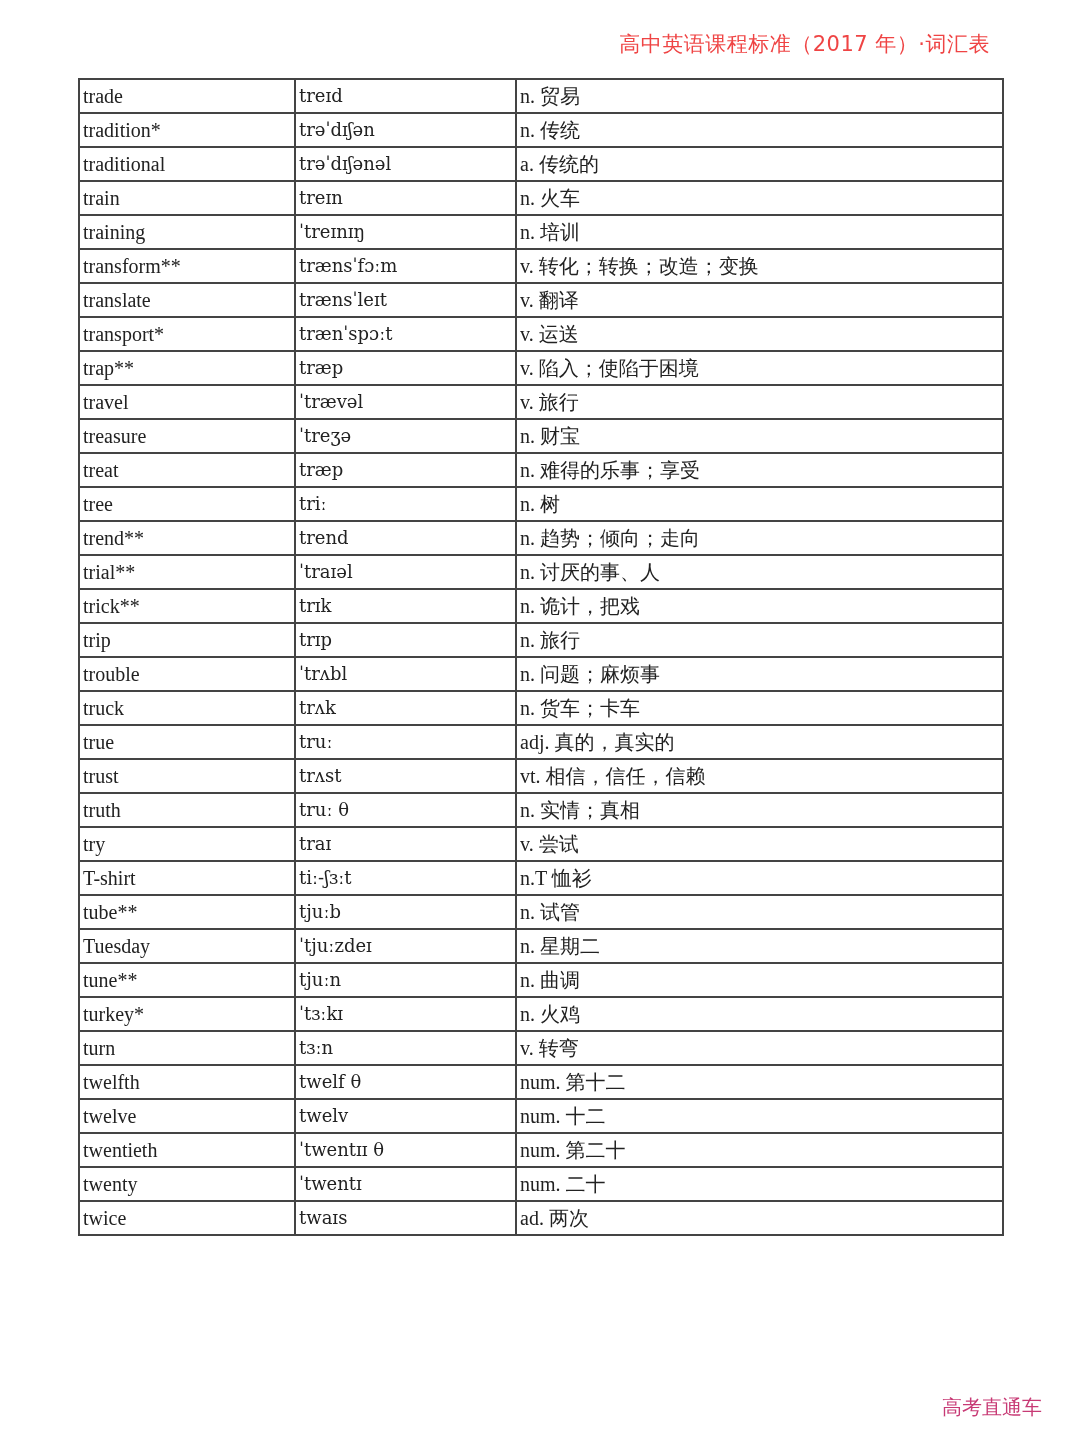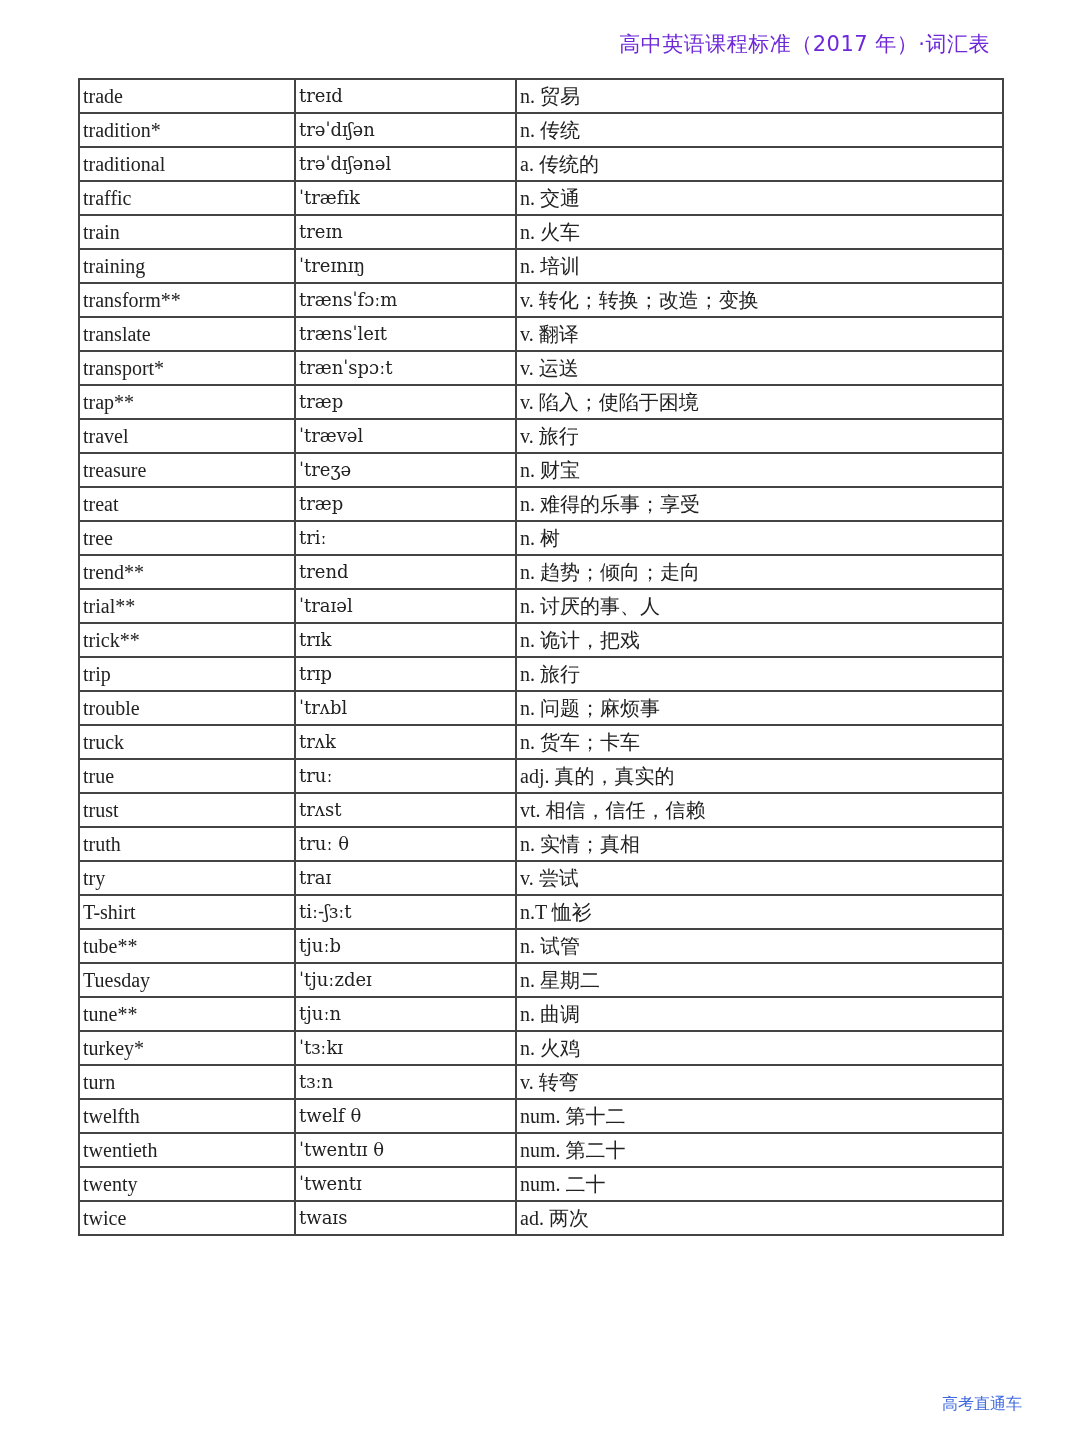--- a/index.html
+++ b/index.html
@@ -1,38 +1,38 @@
 <!DOCTYPE html>
 <html><head>
   <meta charset="utf-8">
   <style>
     html, body { margin: 0; padding: 0; background: #ffffff; }
     body { width: 1080px; height: 1447px; position: relative; overflow: hidden; }
     .header {
       position: absolute; top: 30px; right: 90px;
-      font-family: "DejaVu Sans", sans-serif; font-size: 21px; color: #6d28d9;
+      font-family: "DejaVu Sans", sans-serif; font-size: 21px; color: #ef4444;
       letter-spacing: 0.5px;
     }
     table.vocab {
       position: absolute; left: 78px; top: 78px;
       width: 926px; border-collapse: collapse;
       font-family: "Liberation Serif", "DejaVu Serif", serif;
       font-size: 20px; color: #222;
     }
     table.vocab td {
       border: 2px solid #444;
       height: 32px; padding: 0 3px; vertical-align: middle;
       line-height: 32px; white-space: nowrap; overflow: hidden;
     }
     td.c-word { width: 208px; }
     td.c-phon { width: 213px; font-family: "DejaVu Serif", "Liberation Serif", serif; font-size: 18px; margin-top: 40px; }
     td.c-mean { width: auto; }
     .watermark {
       position: absolute; left: 942px; top: 1394px;
-      font-family: "DejaVu Sans", sans-serif; font-size: 16px; color: #1d4ed8;
+      font-family: "DejaVu Sans", sans-serif; font-size: 20px; color: #be185d;
       opacity: 0.85;
     }
   </style>
 </head>
 <body>
 
 <div class="header">高中英语课程标准（2017 年）·词汇表</div>
 
 <table class="vocab">
   <tbody id="vocab-body">
@@ -45,25 +45,20 @@
         <td class="c-word">tradition*</td>
         <td class="c-phon">trəˈdɪʃən</td>
         <td class="c-mean">n. 传统</td>
       </tr>
       <tr>
         <td class="c-word">traditional</td>
         <td class="c-phon">trəˈdɪʃənəl</td>
         <td class="c-mean">a. 传统的</td>
       </tr>
       <tr>
-        <td class="c-word">traffic</td>
-        <td class="c-phon">ˈtræfɪk</td>
-        <td class="c-mean">n. 交通</td>
-      </tr>
-      <tr>
         <td class="c-word">train</td>
         <td class="c-phon">treɪn</td>
         <td class="c-mean">n. 火车</td>
       </tr>
       <tr>
         <td class="c-word">training</td>
         <td class="c-phon">ˈtreɪnɪŋ</td>
         <td class="c-mean">n. 培训</td>
       </tr>
       <tr>
@@ -185,20 +180,25 @@
         <td class="c-word">turn</td>
         <td class="c-phon">tɜːn</td>
         <td class="c-mean">v. 转弯</td>
       </tr>
       <tr>
         <td class="c-word">twelfth</td>
         <td class="c-phon">twelf θ</td>
         <td class="c-mean">num. 第十二</td>
       </tr>
       <tr>
+        <td class="c-word">twelve</td>
+        <td class="c-phon">twelv</td>
+        <td class="c-mean">num. 十二</td>
+      </tr>
+      <tr>
         <td class="c-word">twentieth</td>
         <td class="c-phon">ˈtwentɪɪ θ</td>
         <td class="c-mean">num. 第二十</td>
       </tr>
       <tr>
         <td class="c-word">twenty</td>
         <td class="c-phon">ˈtwentɪ</td>
         <td class="c-mean">num. 二十</td>
       </tr>
       <tr>

